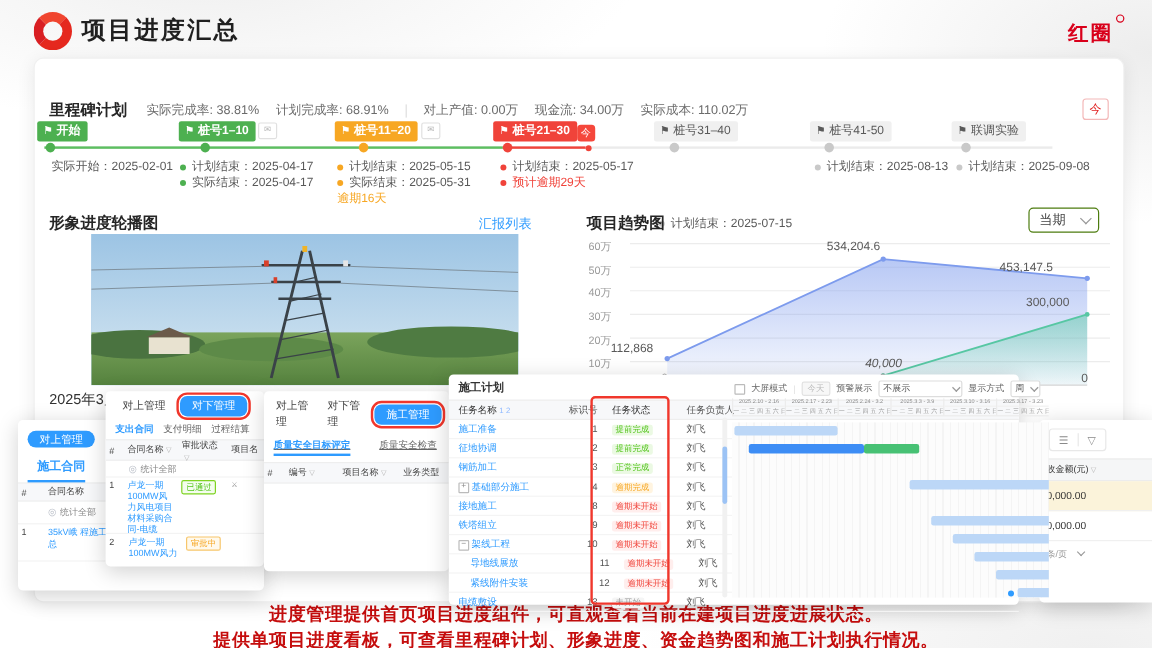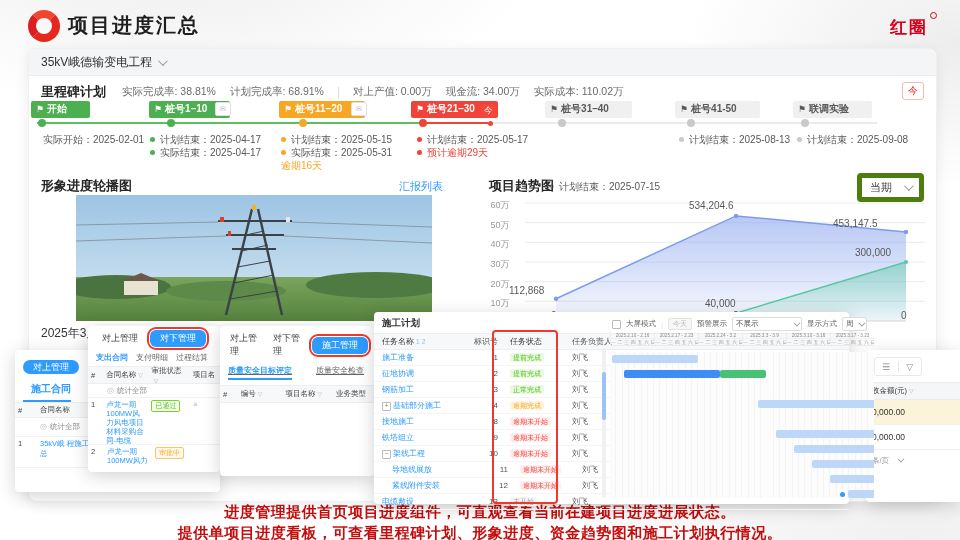--- a/index.html
+++ b/index.html
@@ -28,45 +28,45 @@
   .ms-title{font-size:13px;font-weight:bold;color:#262626;margin-right:16px;}
   .ms-stat{font-size:10.5px;color:#6b6b6b;margin-right:14px;white-space:nowrap;}
   .ms-div{border-left:1px solid #dedede;height:11px;margin-right:14px;}
   .today-btn{position:absolute;right:0;top:-1px;border:1px solid #f3b8b8;background:#fff;color:#e02020;font-size:10px;
     border-radius:3px;padding:1px 5px;}
   
   .tl-line{position:absolute;top:73px;height:2px;background:#ebebeb;}
   .tl-seg{position:absolute;top:73px;height:2px;}
   .tl-dot{position:absolute;top:70px;width:8px;height:8px;border-radius:50%;}
   .tl-dot.small{width:5px;height:5px;top:72px;}
-  .tag{position:absolute;top:52px;font-size:10px;color:#fff;border-radius:2px;padding:1px 23px 2px 5px;white-space:nowrap;font-weight:bold;}
+  .tag{position:absolute;top:52px;font-size:10px;color:#fff;border-radius:2px;padding:1px 6px 2px 5px;white-space:nowrap;font-weight:bold;}
   .tag::before{content:"⚑";margin-right:3px;font-size:9px;font-weight:normal;}
   .tag.green{background:#4db050;}
   .tag.orange{background:#f7a723;}
   .tag.red{background:#f0433a;}
-  .tag.gray{background:#f0f0f0;color:#595959;font-weight:bold;}
+  .tag.gray{background:#f0f0f0;color:#595959;font-weight:normal;}
   .env{position:absolute;top:53px;width:14px;height:12px;border:1px solid #e0e0e0;border-radius:2px;background:#fff;
     font-size:7px;color:#b5b5b5;text-align:center;line-height:12px;}
   .env::before{content:"✉";}
   .today-badge{position:absolute;top:55px;background:#f5473b;color:#fff;font-size:8.5px;border-radius:3px;padding:1px 3px;}
   .ms-detail{position:absolute;top:84px;font-size:10px;color:#595959;line-height:13px;white-space:nowrap;}
   .ms-detail .ln{position:relative;padding-left:10px;}
   .ms-detail .ln.nodot{padding-left:0;}
   .ms-detail .ln::before{content:"";position:absolute;left:0;top:4px;width:5px;height:5px;border-radius:50%;}
   .ms-detail .ln.nodot::before{display:none;}
   .ms-detail .ln.g::before{background:#4db050;}
   .ms-detail .ln.o::before{background:#f7a723;}
   .ms-detail .ln.r::before{background:#f0433a;}
   .ms-detail .ln.gr::before{background:#c9c9c9;}
   .txt-o{color:#f7a723;}
   .txt-r{color:#f0433a;}
   
   .sec-title{position:absolute;font-size:13px;font-weight:bold;color:#262626;}
   .link-blue{position:absolute;font-size:11px;color:#2e9bff;}
-  .period-sel{position:absolute;border:5px solid #4d7c0f;border-radius:4px;font-size:11px;color:#444;
+  .period-sel{position:absolute;border:1px solid #4d7c0f;border-radius:4px;font-size:11px;color:#444;
     padding:2px 8px;display:flex;align-items:center;gap:6px;background:#fff;}
   
   .photo{position:absolute;left:47px;top:146px;width:356px;height:126px;overflow:hidden;background:#a8cbe6;}
   .photo-cap{position:absolute;left:12px;top:276px;font-size:12px;color:#333;}
   
   .trend{position:absolute;left:452px;top:146px;width:448px;height:160px;}
   .ytick{position:absolute;width:34px;text-align:center;font-size:9px;color:#9a9a9a;}
   .dlabel{position:absolute;font-size:10px;color:#595959;white-space:nowrap;}
   
   .win{position:absolute;background:#fff;border-radius:4px;box-shadow:0 4px 18px rgba(0,0,0,.18);}
@@ -136,24 +136,20 @@
 <body>
 
 <div class="stage">
 
   <div class="logo"></div>
   <div class="page-title">项目进度汇总</div>
   <div class="brand"><span>红圈</span><span class="deg"></span></div>
 
   <div class="card">
 
-    <div class="proj-bar">
-      <span>35kV峨德输变电工程</span>
-      <span class="chev"></span>
-    </div>
 
     <div class="ms-head">
       <span class="ms-title">里程碑计划</span>
       <span class="ms-stat">实际完成率: 38.81%</span>
       <span class="ms-stat">计划完成率: 68.91%</span>
       <span class="ms-div"></span>
       <span class="ms-stat">对上产值: 0.00万</span>
       <span class="ms-stat">现金流: 34.00万</span>
       <span class="ms-stat">实际成本: 110.02万</span>
       <span class="today-btn">今</span>
@@ -281,21 +277,21 @@
         <circle id="trend-pt-0-0" r="2.2" fill="#7d9bed" cx="75" cy="103.8"></circle>
           <circle id="trend-pt-0-1" r="2.2" fill="#7d9bed" cx="255" cy="20.9"></circle>
           <circle id="trend-pt-0-2" r="2.2" fill="#7d9bed" cx="425" cy="36.9"></circle>
         <circle id="trend-pt-1-0" r="2" fill="#57c7a3" cx="75" cy="126.0"></circle>
           <circle id="trend-pt-1-1" r="2" fill="#57c7a3" cx="255" cy="118.1"></circle>
           <circle id="trend-pt-1-2" r="2" fill="#57c7a3" cx="425" cy="67.0"></circle>
       </svg>
       <div class="dlabel" style="left:28px;top:90px;">112,868</div>
       <div class="dlabel" style="left:208px;top:5px;">534,204.6</div>
       <div class="dlabel" style="left:352px;top:23px;">453,147.5</div>
-      <div class="dlabel" style="left:224px;top:103px;">40,000</div>
+      <div class="dlabel" style="left:240px;top:103px;font-style:italic;">40,000</div>
       <div class="dlabel" style="left:374px;top:52px;">300,000</div>
       <div class="dlabel" style="left:70px;top:115px;">0</div>
       <div class="dlabel" style="left:252px;top:115px;">0</div>
       <div class="dlabel" style="left:420px;top:115px;">0</div>
     </div>
   </div>
 
   <div class="win" style="left:15px;top:350px;width:205px;height:142px;z-index:2;">
     <div style="padding:6px 0 0 8px;">
       <span class="tab-active">对上管理</span>

